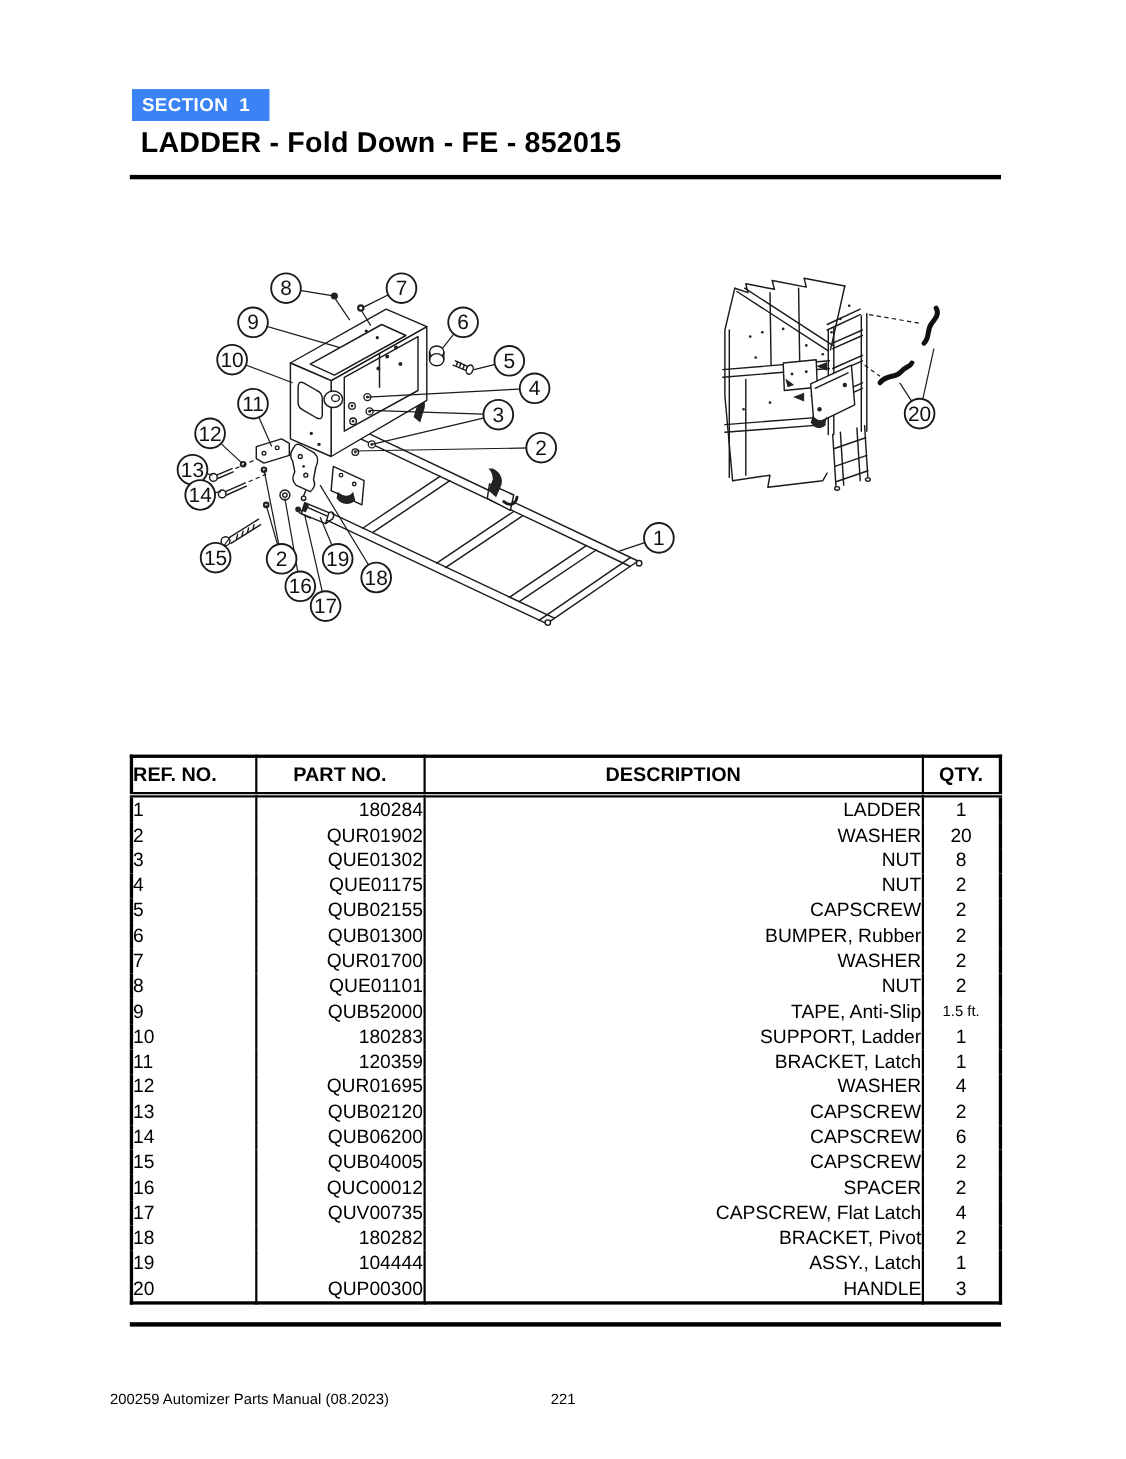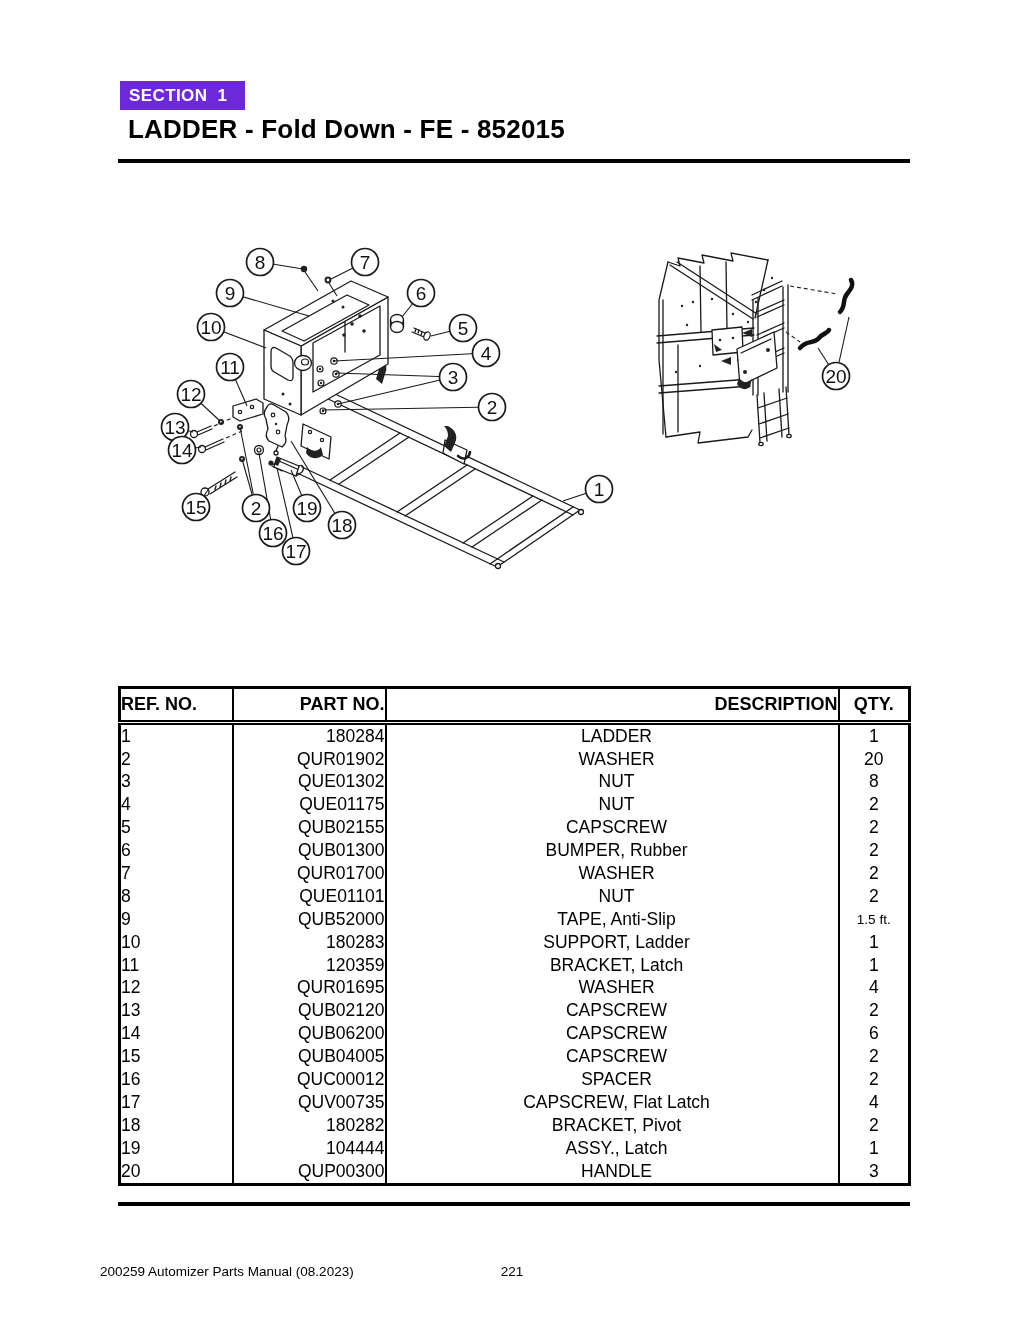--- a/index.html
+++ b/index.html
@@ -1,21 +1,21 @@
 <!DOCTYPE html>
 <html><head>
 <meta charset="utf-8">
 <style>
   html,body{margin:0;padding:0;}
   body{
     width:1024px;height:1326px;position:relative;background:#ffffff;
     font-family:"Liberation Sans",sans-serif;color:#000;overflow:hidden;
   }
   .section-badge{
-    position:absolute;left:120px;top:81px;width:125px;height:29px;background:#6d28d9;
+    position:absolute;left:120px;top:81px;width:125px;height:29px;background:#3b82f6;
     color:#fff;font-weight:bold;font-size:17px;display:flex;align-items:center;
     padding-left:9px;box-sizing:border-box;white-space:pre;letter-spacing:.4px;
   }
   .page-title{
     position:absolute;left:128px;top:114px;margin:0;font-size:26px;font-weight:bold;
     white-space:nowrap;letter-spacing:.2px;
   }
   .rule{position:absolute;left:118px;width:792px;height:4px;background:#000;}
   .rule-top{top:159px;}
   .rule-bottom{top:1202px;}
@@ -29,30 +29,30 @@
   .dash{stroke-dasharray:4 3;}
   .thick-dk{stroke:#111;stroke-width:4.5;fill:none;stroke-linecap:round;}
   .callout-circle{fill:#fff;stroke:#1a1a1a;stroke-width:1.7;}
   .callout-text{font-family:"Liberation Sans",sans-serif;font-size:19px;fill:#111;text-anchor:middle;}
   .parts-table{
     position:absolute;left:118px;top:686px;width:790px;border-collapse:collapse;
     table-layout:fixed;border:3px solid #000;
   }
   .parts-table thead tr{border-bottom:5px double #000;}
   .parts-table th{
-    font-size:18px;font-weight:bold;height:31px;padding:0;text-align:right;
+    font-size:18px;font-weight:bold;height:31px;padding:0;text-align:center;
     border-left:2px solid #000;border-right:2px solid #000;
   }
   .parts-table td{
     font-size:17.5px;height:22.9px;line-height:1;padding:0;
     border-left:2px solid #000;border-right:2px solid #000;white-space:nowrap;
   }
   .parts-table .c0{text-align:left;}
   .parts-table td.c1{text-align:right;padding-left:24px;}
-  .parts-table td.c2{text-align:center;padding-left:9px;}
+  .parts-table td.c2{text-align:right;padding-left:9px;}
   .parts-table .c3{text-align:center;}
   .parts-table td.qty-small{font-size:13.5px;}
   .footer-left{position:absolute;left:100px;top:1264px;font-size:13.5px;}
   .footer-page{position:absolute;left:488px;top:1264px;width:48px;text-align:center;font-size:13.5px;}
 </style>
 </head>
 <body>
 
 <div class="section-badge">SECTION  1</div>
 <h1 class="page-title">LADDER - Fold Down - FE - 852015</h1>

